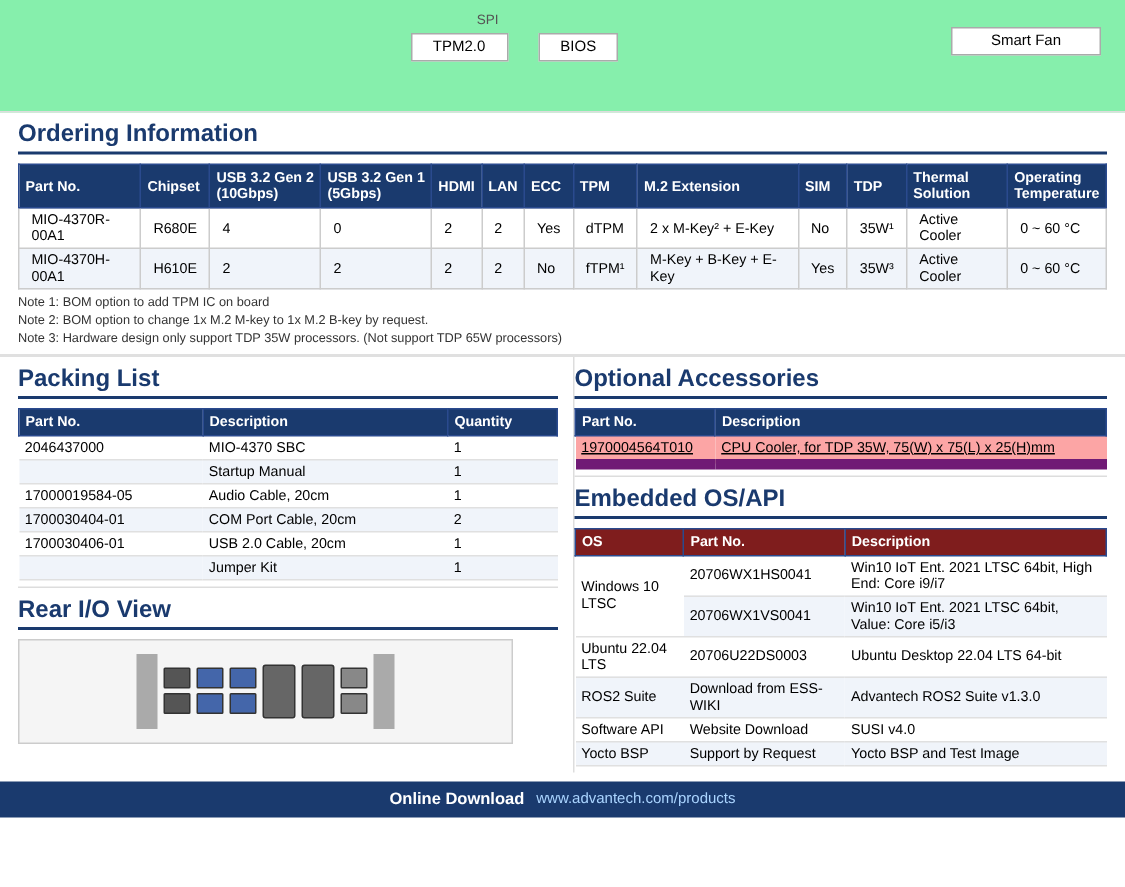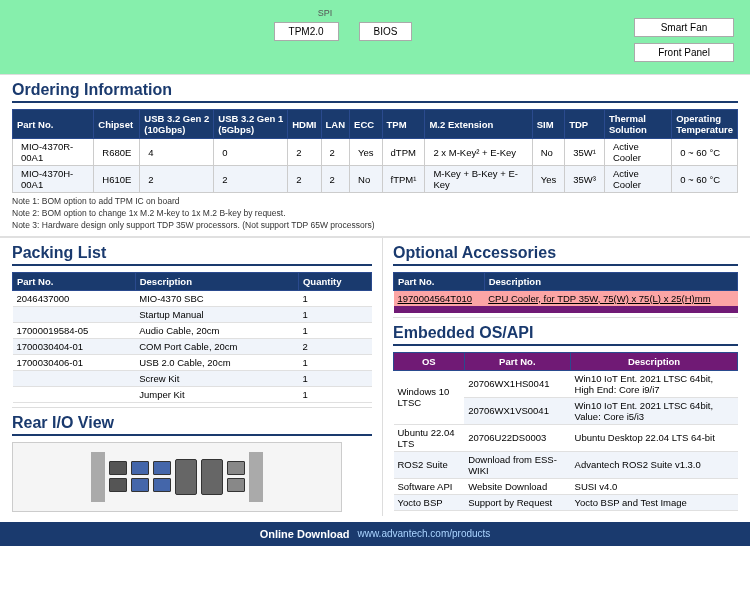--- a/index.html
+++ b/index.html
@@ -110,21 +110,20 @@
       display: flex;
       gap: 0;
       padding: 0 12px;
     }
     .left-col {
       width: 370px;
       padding-right: 10px;
     }
     .right-col {
       flex: 1;
-      padding-left: 10px;
       border-left: 1px solid #ddd;
     }
 
     
     .packing-section {
       padding: 6px 0 4px 0;
       border-bottom: 1px solid #ddd;
     }
     .packing-table {
       width: 100%;
@@ -206,24 +205,24 @@
     
     .embedded-section {
       padding: 6px 0 4px 0;
     }
     .embedded-table {
       width: 100%;
       border-collapse: collapse;
       font-size: 9.5px;
     }
     .embedded-table th {
-      background: #701a75;
+      background: #7f1d1d;
       color: #fff;
       padding: 3px 4px;
-      text-align: center;
+      text-align: left;
       font-weight: bold;
       border: 1px solid #2a4a8e;
     }
     .embedded-table td {
       padding: 2px 4px;
       border-bottom: 1px solid #e0e0e0;
       vertical-align: middle;
     }
     .embedded-table tr:nth-child(even) td {
       background: #f0f4fa;
@@ -262,21 +261,20 @@
   <div class="diagram-center">
     <span class="spi-label">SPI</span>
     <div class="diagram-boxes-row">
       <div class="diagram-box">TPM2.0</div>
       <div class="diagram-box">BIOS</div>
     </div>
   </div>
   <div style="flex:1;"></div>
   <div class="diagram-right">
     <div class="smart-front-box">Smart Fan</div>
-    <div class="smart-front-box">Front Panel</div>
   </div>
 </div>
 
 <div class="ordering-section">
   <div class="section-header">Ordering Information</div>
   <table class="ordering-table">
     <thead>
       <tr>
         <th>Part No.</th>
         <th>Chipset</th>
@@ -368,25 +366,20 @@
               <td>COM Port Cable, 20cm</td>
               <td>2</td>
             </tr>
             <tr>
               <td>1700030406-01</td>
               <td>USB 2.0 Cable, 20cm</td>
               <td>1</td>
             </tr>
             <tr>
               <td></td>
-              <td>Screw Kit</td>
-              <td>1</td>
-            </tr>
-            <tr>
-              <td></td>
               <td>Jumper Kit</td>
               <td>1</td>
             </tr>
           </tbody>
       </table>
     </div>
 
     <div class="rear-io-section">
       <div class="section-header">Rear I/O View</div>
       <div class="rear-io-image">

